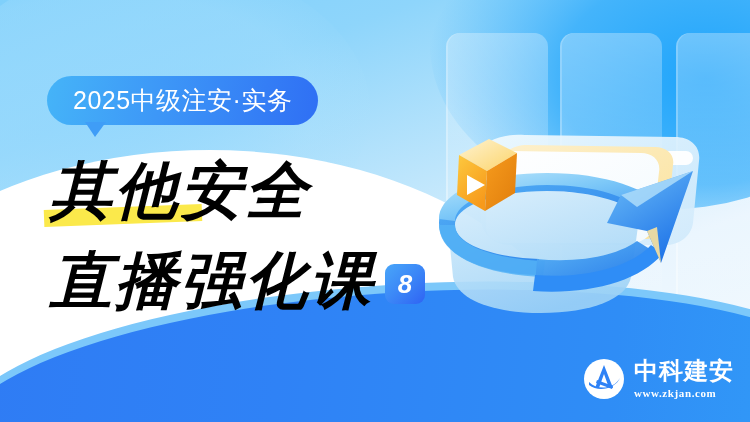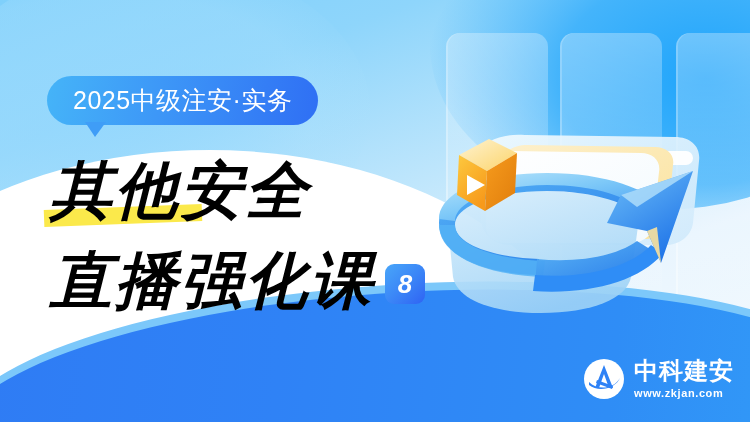--- a/index.html
+++ b/index.html
@@ -195,20 +195,21 @@
   .illus svg { display: block; }
 
   
   .logo {
     position: absolute;
     right: 16px;
     bottom: 22px;
     display: flex;
     align-items: center;
     gap: 9px;
+    font-family: Liberation Serif, serif;
   }
   .logo-mark {
     width: 42px;
     height: 42px;
     flex: 0 0 42px;
   }
   .logo-text { display: flex; flex-direction: column; line-height: 1; }
   .logo-name {
     color: #ffffff;
     font-size: 24px;

